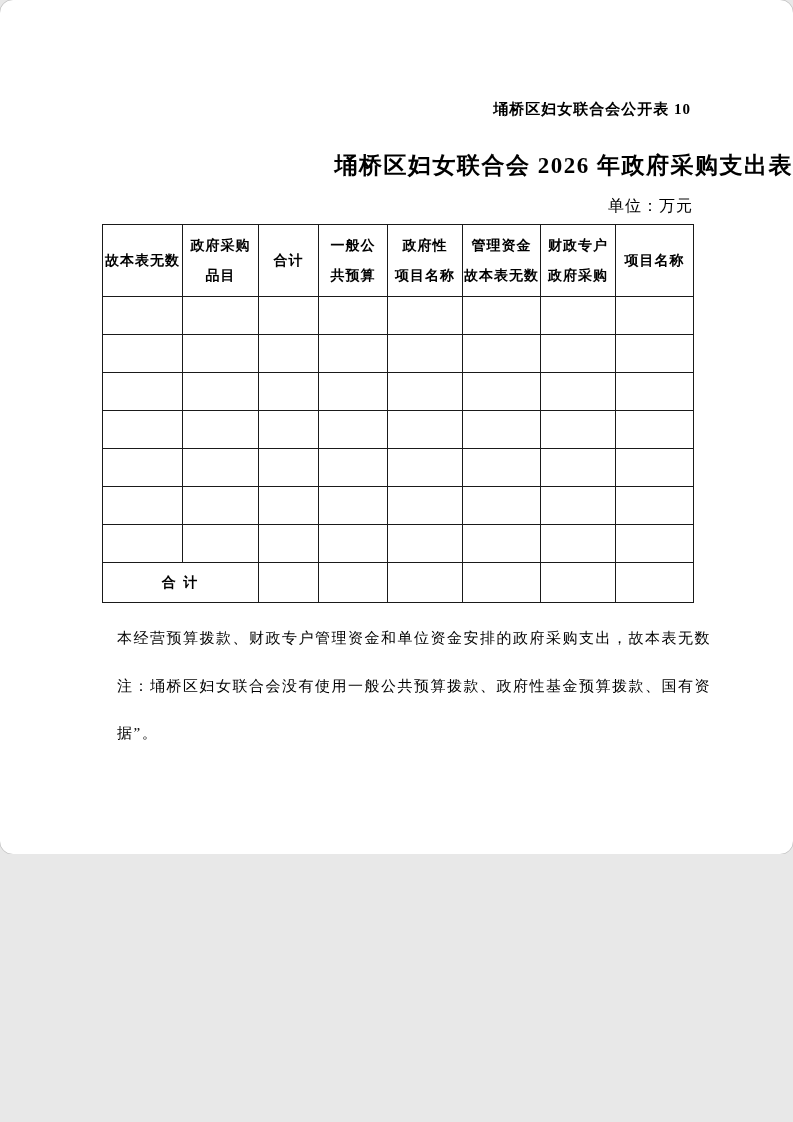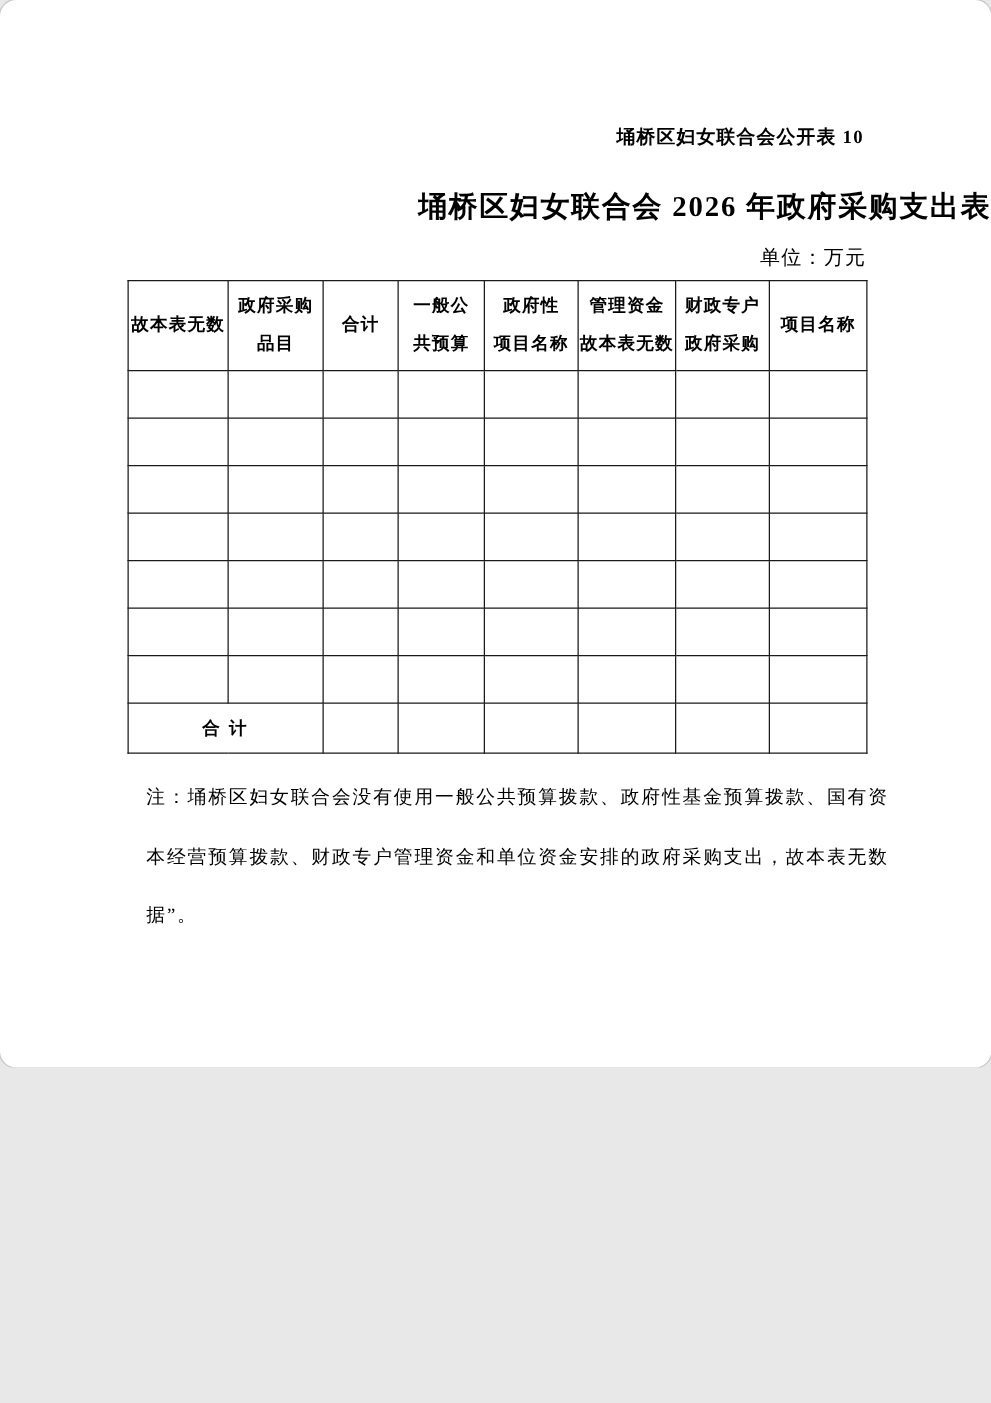--- a/index.html
+++ b/index.html
@@ -254,20 +254,20 @@
         <td></td>
         <td></td>
         <td></td>
         <td></td>
         <td></td>
       </tr>
     </tfoot>
   </table>
 
   <div class="note">
+    <div class="note-line">本经营预算拨款、财政专户管理资金和单位资金安排的政府采购支出，故本表无数</div>
     <div class="note-line">注：埇桥区妇女联合会没有使用一般公共预算拨款、政府性基金预算拨款、国有资</div>
-    <div class="note-line">本经营预算拨款、财政专户管理资金和单位资金安排的政府采购支出，故本表无数</div>
     <div class="note-line last">据”。</div>
   </div>
 
   <div class="page-number">– 19 –</div>
 
 </div>
 
 </body></html>

